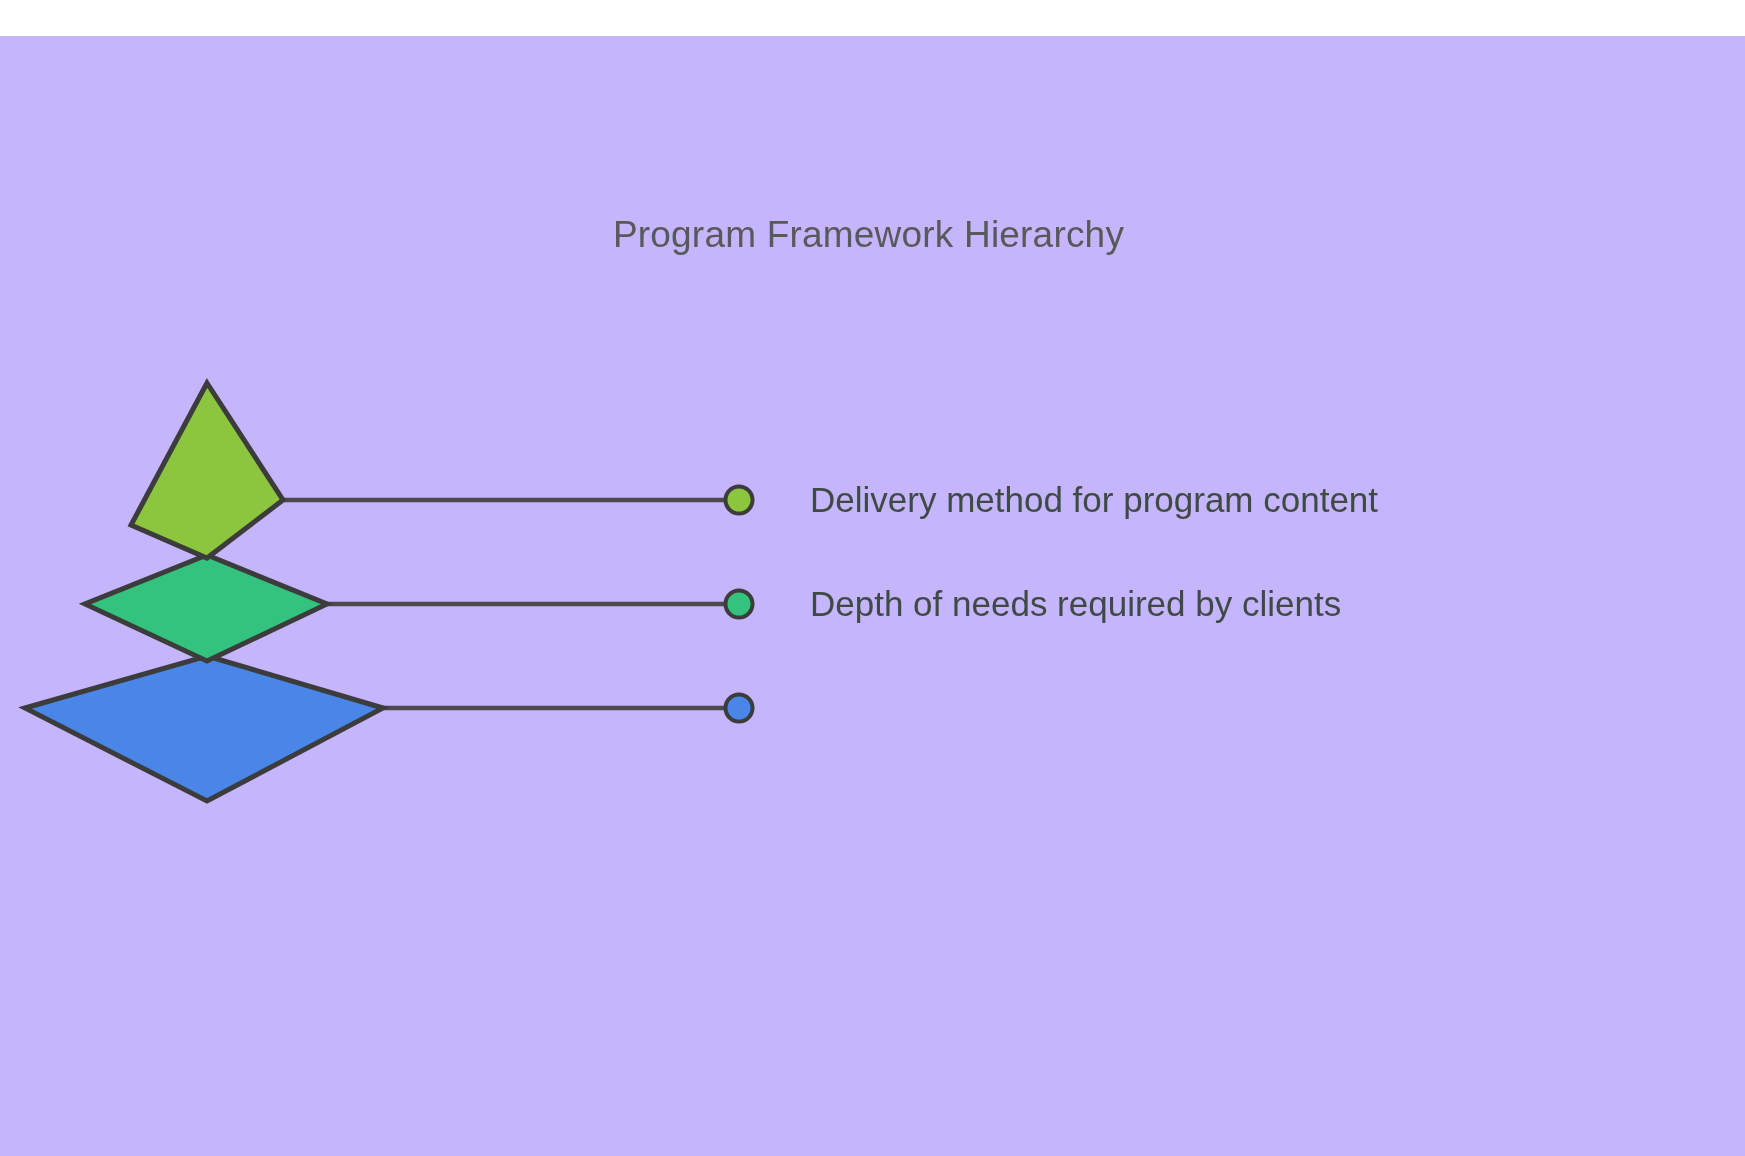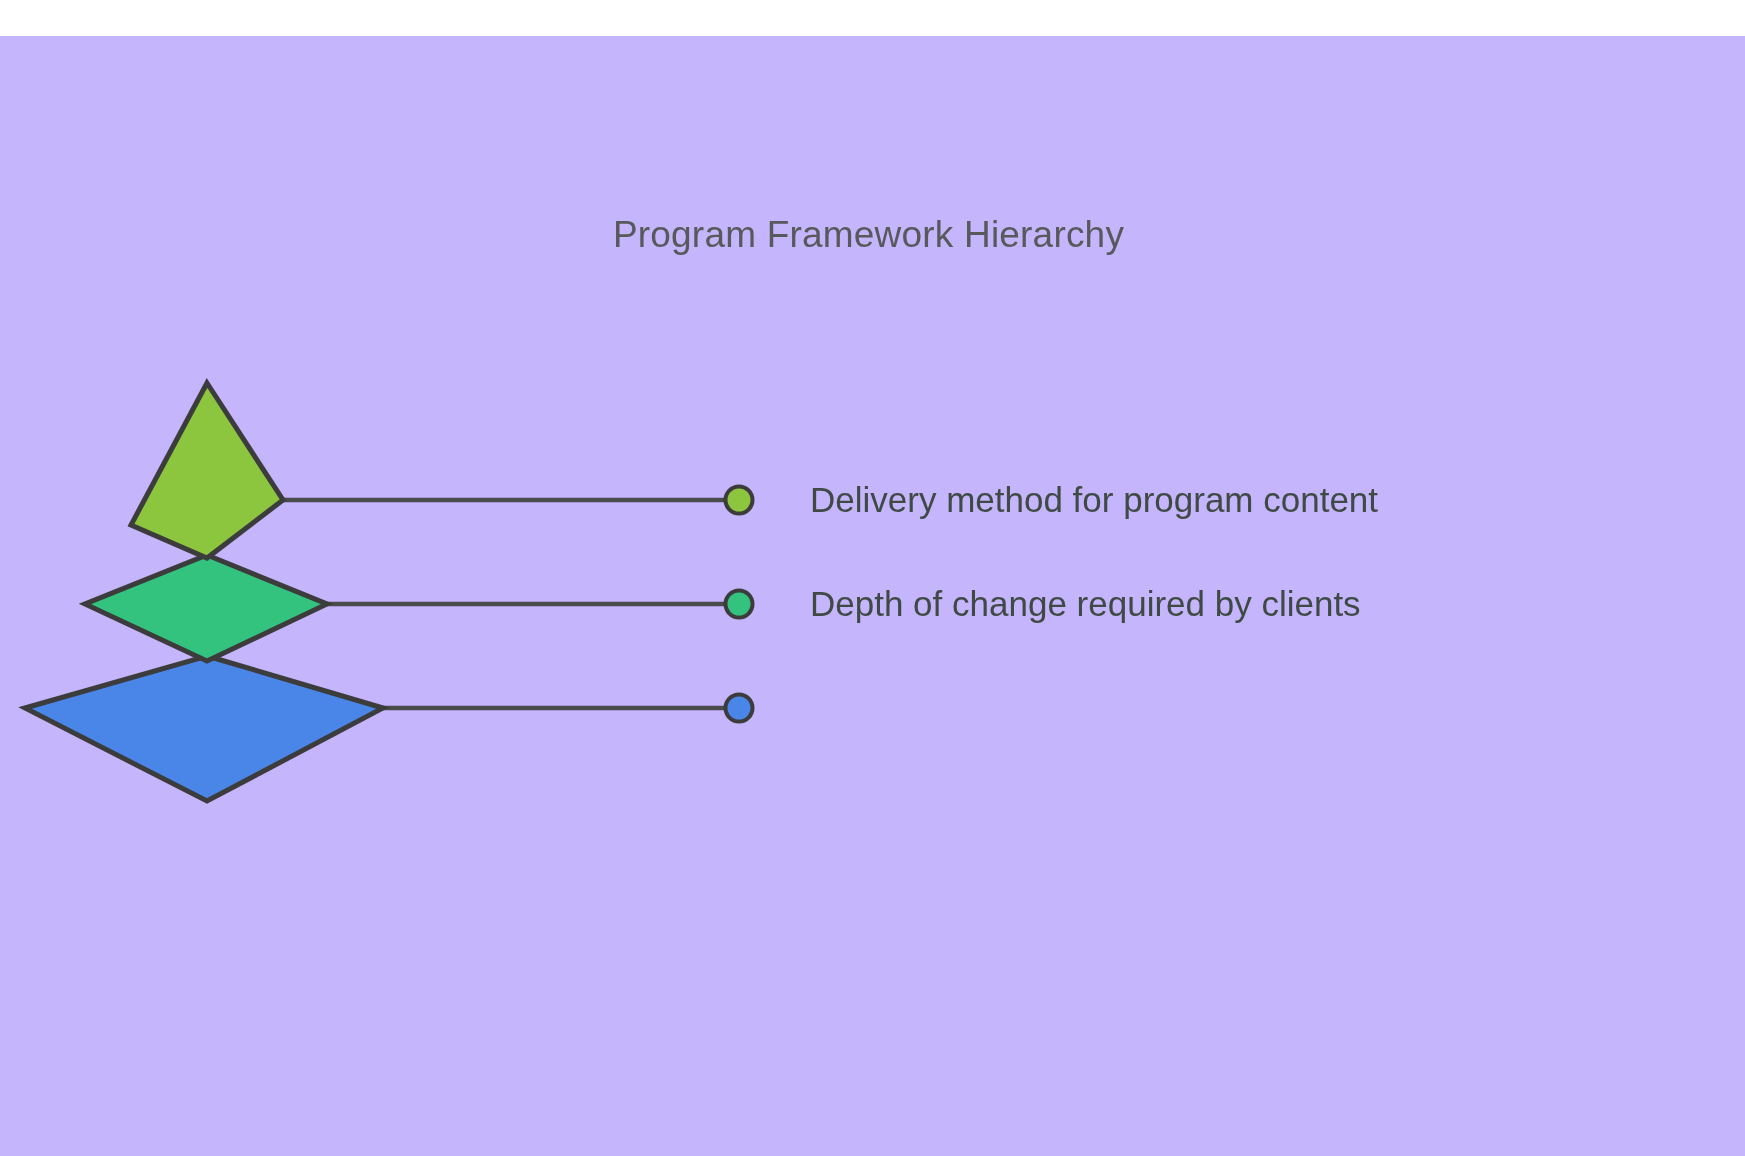--- a/index.html
+++ b/index.html
@@ -81,17 +81,17 @@
     <circle cx="739" cy="464" r="13.5" fill="#8cc63f" stroke="#3c3c3c" stroke-width="4"></circle>
 
     <circle cx="739" cy="568" r="13.5" fill="#33c37e" stroke="#3c3c3c" stroke-width="4"></circle>
 
     <circle cx="739" cy="672" r="13.5" fill="#4a86e8" stroke="#3c3c3c" stroke-width="4"></circle>
   </svg>
 
   <div class="label-layer">
     <div class="item-label" style="left: 810px; top: 446px; color: rgb(63, 74, 68);">Delivery method for program content</div>
 
-    <div class="item-label" style="left: 810px; top: 550px; color: rgb(63, 74, 68);">Depth of change required by clients</div>
+    <div class="item-label" style="left: 810px; top: 550px; color: rgb(63, 74, 68);">Depth of needs required by clients</div>
 
   </div>
 
 </div>
 
 </body></html>

